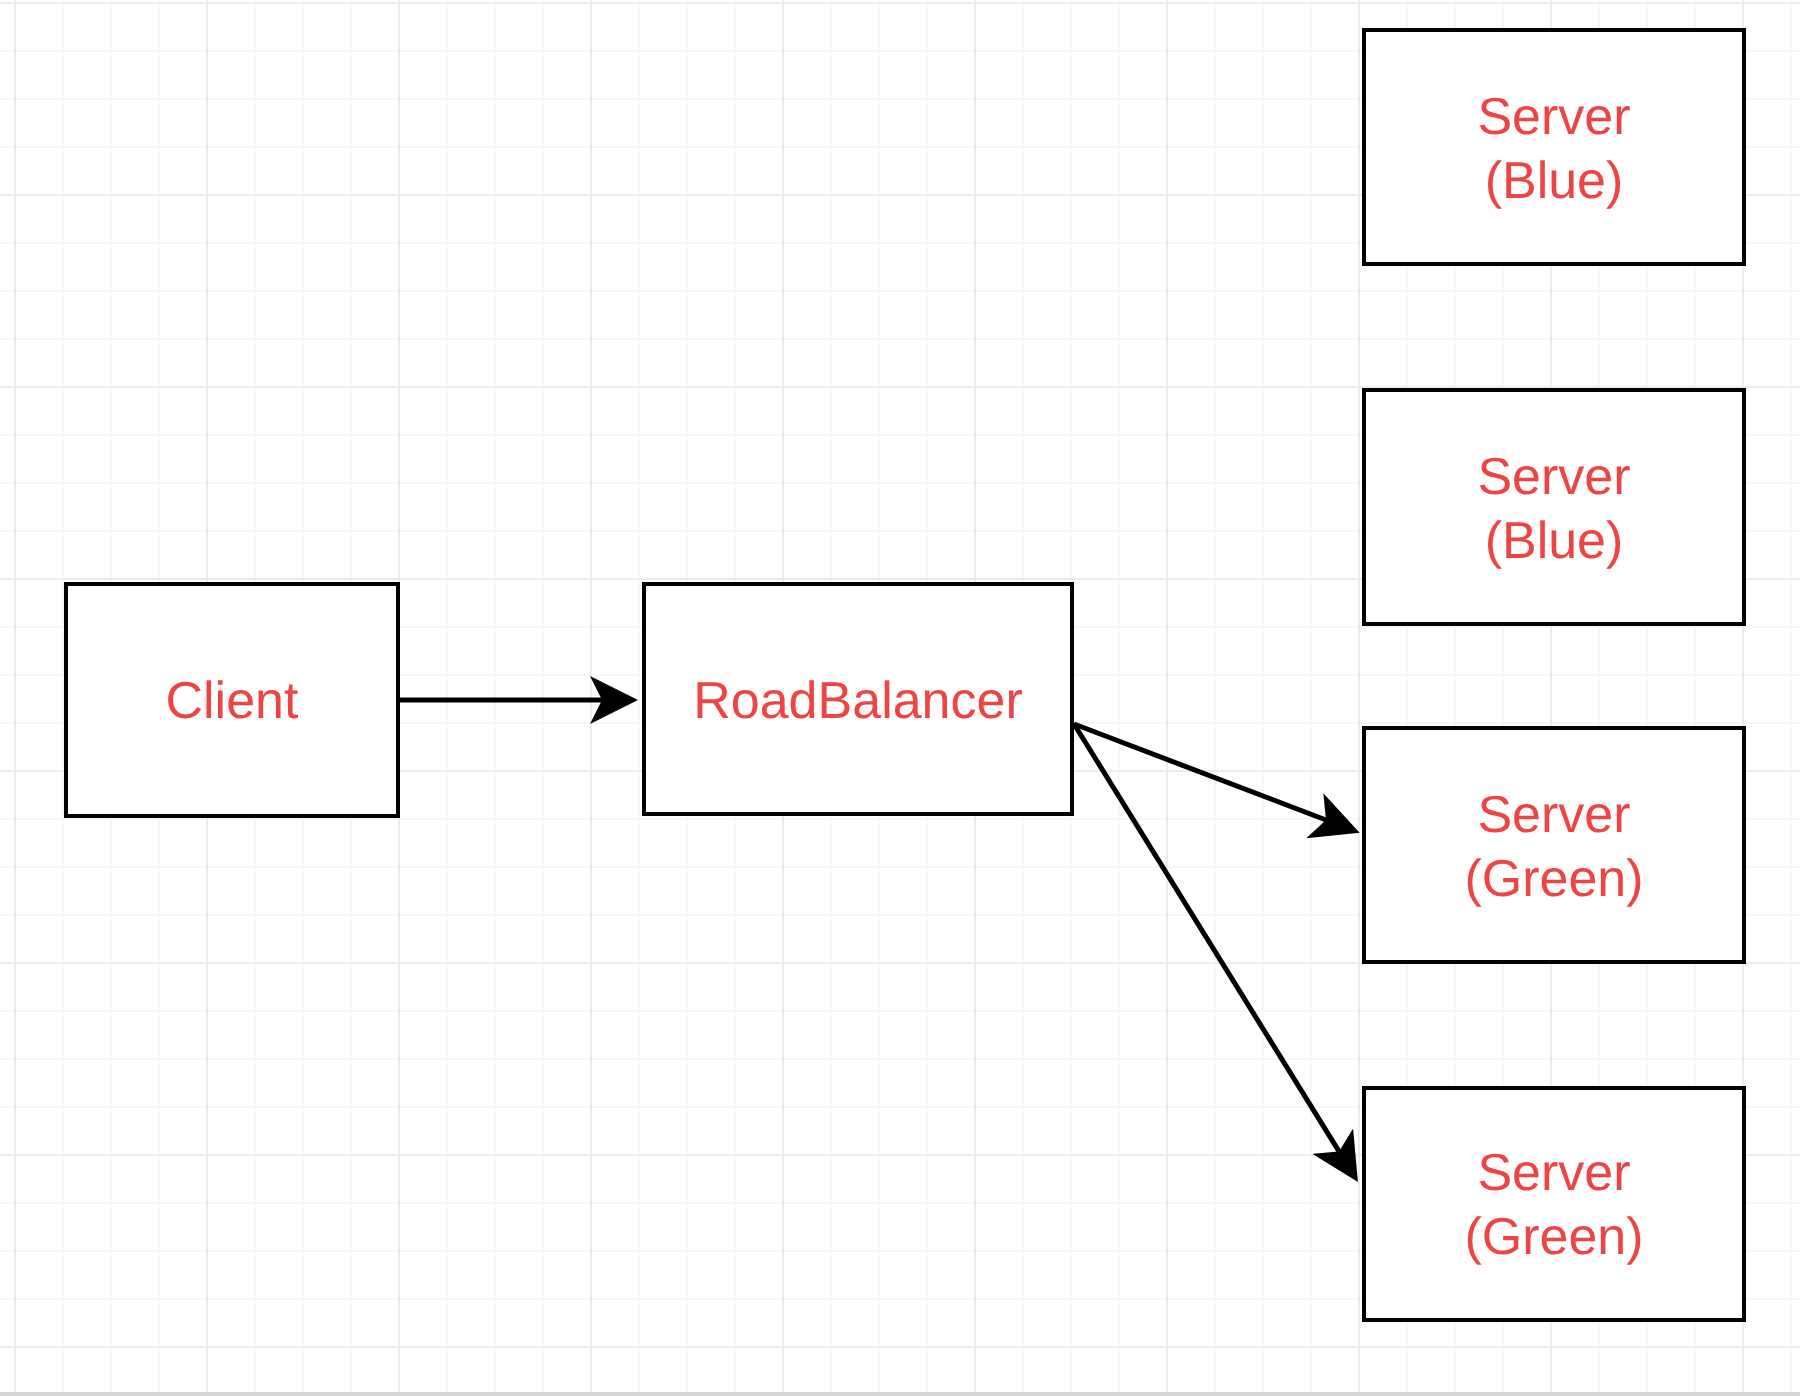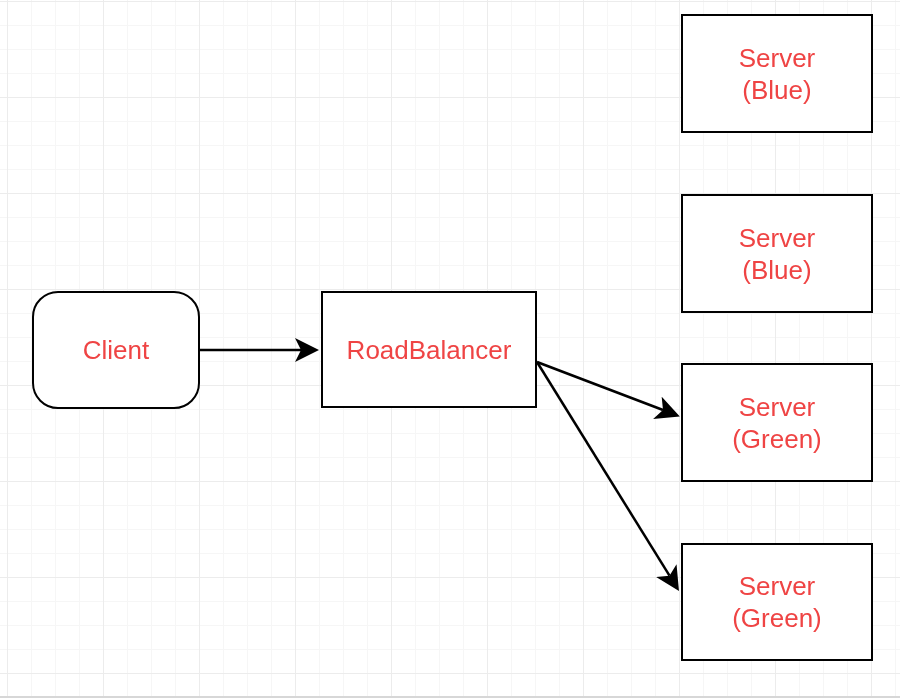--- a/index.html
+++ b/index.html
@@ -46,21 +46,21 @@
     align-items: center;
     justify-content: center;
     text-align: center;
     font-size: 26px;
     line-height: 32px;
     color: #ef4444;
   }
   .node .label {
     white-space: pre-line;
   }
-  #node-client         { left: 32px;  top: 291px; width: 168px; height: 118px; border-radius: 26px; }
+  #node-client         { left: 32px;  top: 291px; width: 168px; height: 118px; }
   #node-load-balancer  { left: 321px; top: 291px; width: 216px; height: 117px; text-align: center; }
   #node-server-blue-1  { left: 681px; top: 14px;  width: 192px; height: 119px; }
   #node-server-blue-2  { left: 681px; top: 194px; width: 192px; height: 119px; }
   #node-server-green-1 { left: 681px; top: 363px; width: 192px; height: 119px; }
   #node-server-green-2 { left: 681px; top: 543px; width: 192px; height: 118px; }
 </style>
 </head>
 <body>
 
 <div class="canvas">

